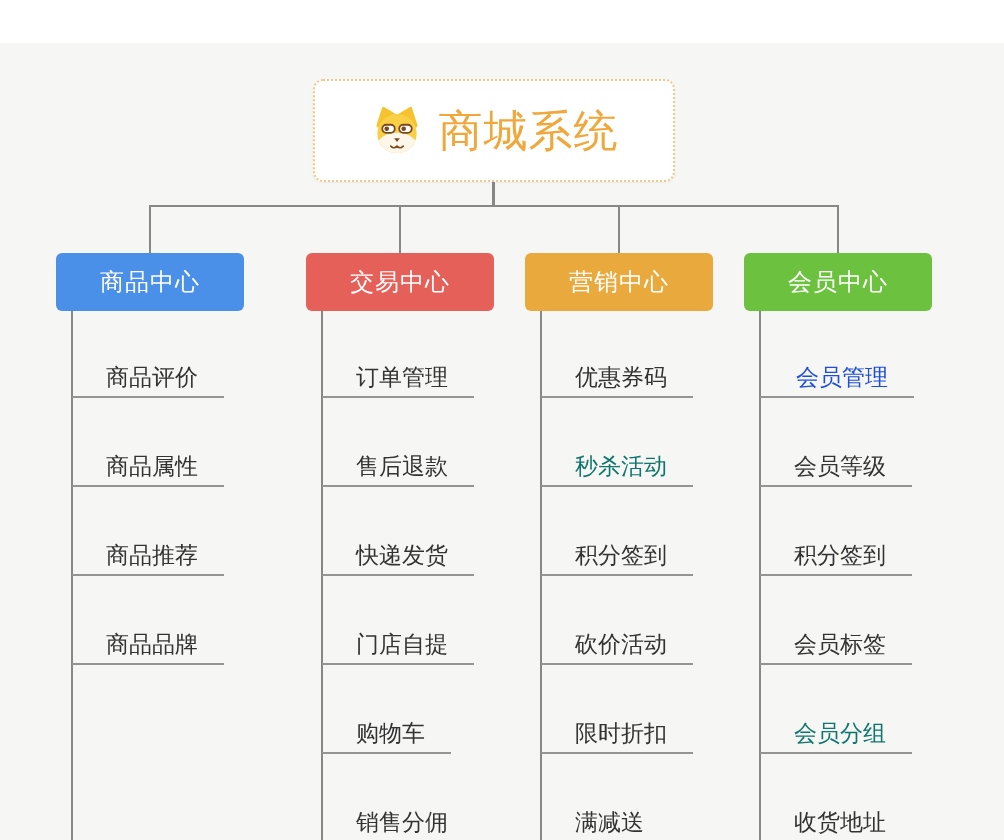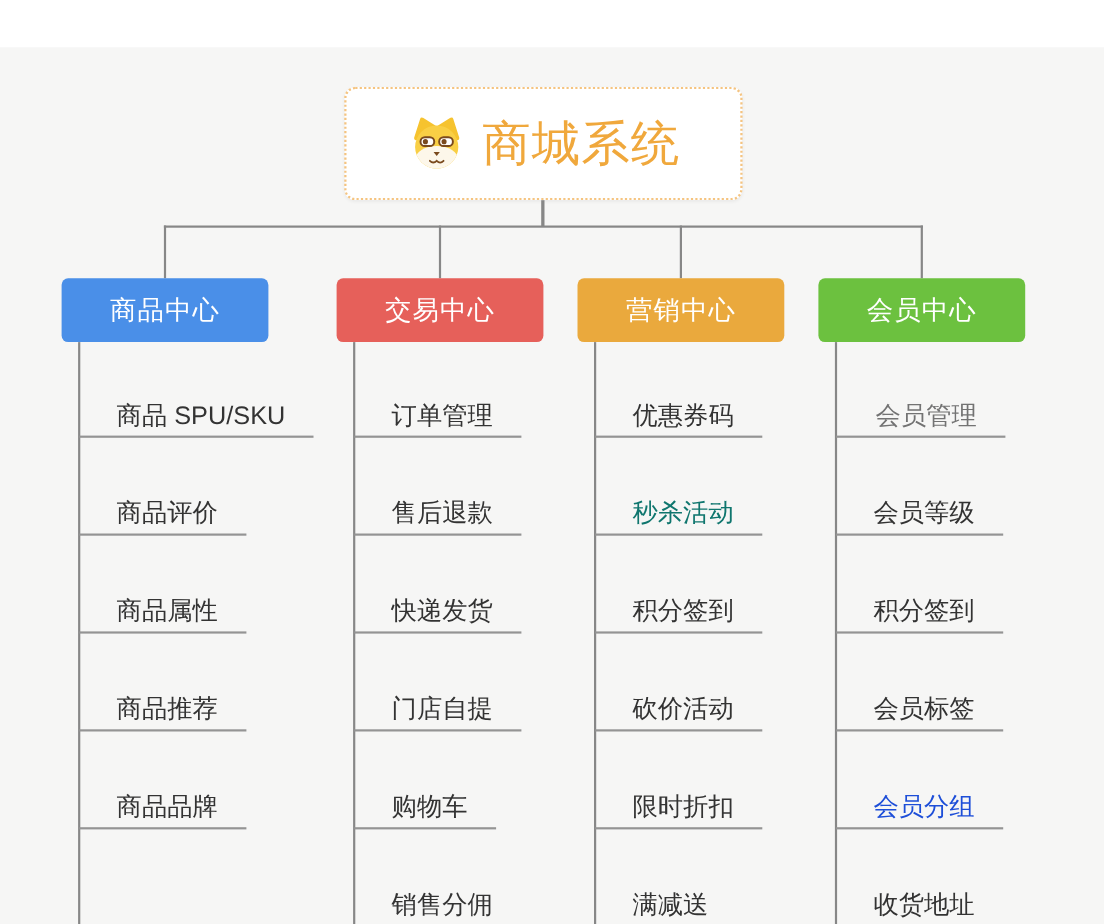--- a/index.html
+++ b/index.html
@@ -106,23 +106,20 @@
 
   <div class="line" id="trunk" style="left: 492px; top: 139px; width: 3px; height: 24px; background: rgb(135, 135, 135);"></div>
   <div class="line" id="rail" style="left: 149px; top: 162px; width: 690px; height: 2px; background: rgb(135, 135, 135);"></div>
 
   <div id="branches">
       <div class="line" style="left: 149px; top: 162px; width: 2px; height: 48px; background: rgb(135, 135, 135);"></div>
       <div class="branch-header" style="left: 56px; background: rgb(74, 143, 232);">商品中心</div>
       <div class="line" style="left: 71px; top: 268px; width: 2px; height: 534px; background: rgb(135, 135, 135);"></div>
       <div class="branch-items" style="left: 72px;">
         <div class="item">
-          <span style="color: rgb(51, 51, 51); border-bottom-color: rgb(148, 148, 148);">商品 SPU/SKU</span>
-        </div>
-        <div class="item">
           <span style="color: rgb(51, 51, 51); border-bottom-color: rgb(148, 148, 148);">商品评价</span>
         </div>
         <div class="item">
           <span style="color: rgb(51, 51, 51); border-bottom-color: rgb(148, 148, 148);">商品属性</span>
         </div>
         <div class="item">
           <span style="color: rgb(51, 51, 51); border-bottom-color: rgb(148, 148, 148);">商品推荐</span>
         </div>
         <div class="item">
           <span style="color: rgb(51, 51, 51); border-bottom-color: rgb(148, 148, 148);">商品品牌</span>
@@ -172,32 +169,32 @@
         </div>
         <div class="item">
           <span style="color: rgb(51, 51, 51); border-bottom-color: rgb(148, 148, 148);">满减送</span>
         </div>
       </div>
       <div class="line" style="left: 837px; top: 162px; width: 2px; height: 48px; background: rgb(135, 135, 135);"></div>
       <div class="branch-header" style="left: 744px; background: rgb(108, 193, 63);">会员中心</div>
       <div class="line" style="left: 759px; top: 268px; width: 2px; height: 534px; background: rgb(135, 135, 135);"></div>
       <div class="branch-items" style="left: 760px;">
         <div class="item">
-          <span style="color: #737373; border-bottom-color: rgb(148, 148, 148); padding-left: 36px;">会员管理</span>
+          <span style="color: #1d4ed8; border-bottom-color: rgb(148, 148, 148); padding-left: 36px;">会员管理</span>
         </div>
         <div class="item">
           <span style="color: rgb(51, 51, 51); border-bottom-color: rgb(148, 148, 148);">会员等级</span>
         </div>
         <div class="item">
           <span style="color: rgb(51, 51, 51); border-bottom-color: rgb(148, 148, 148);">积分签到</span>
         </div>
         <div class="item">
           <span style="color: rgb(51, 51, 51); border-bottom-color: rgb(148, 148, 148);">会员标签</span>
         </div>
         <div class="item">
-          <span style="color: #1d4ed8; border-bottom-color: rgb(148, 148, 148);">会员分组</span>
+          <span style="color: #0f766e; border-bottom-color: rgb(148, 148, 148);">会员分组</span>
         </div>
         <div class="item">
           <span style="color: rgb(51, 51, 51); border-bottom-color: rgb(148, 148, 148);">收货地址</span>
         </div>
       </div>
     </div>
 </div>
 
 </body></html>

